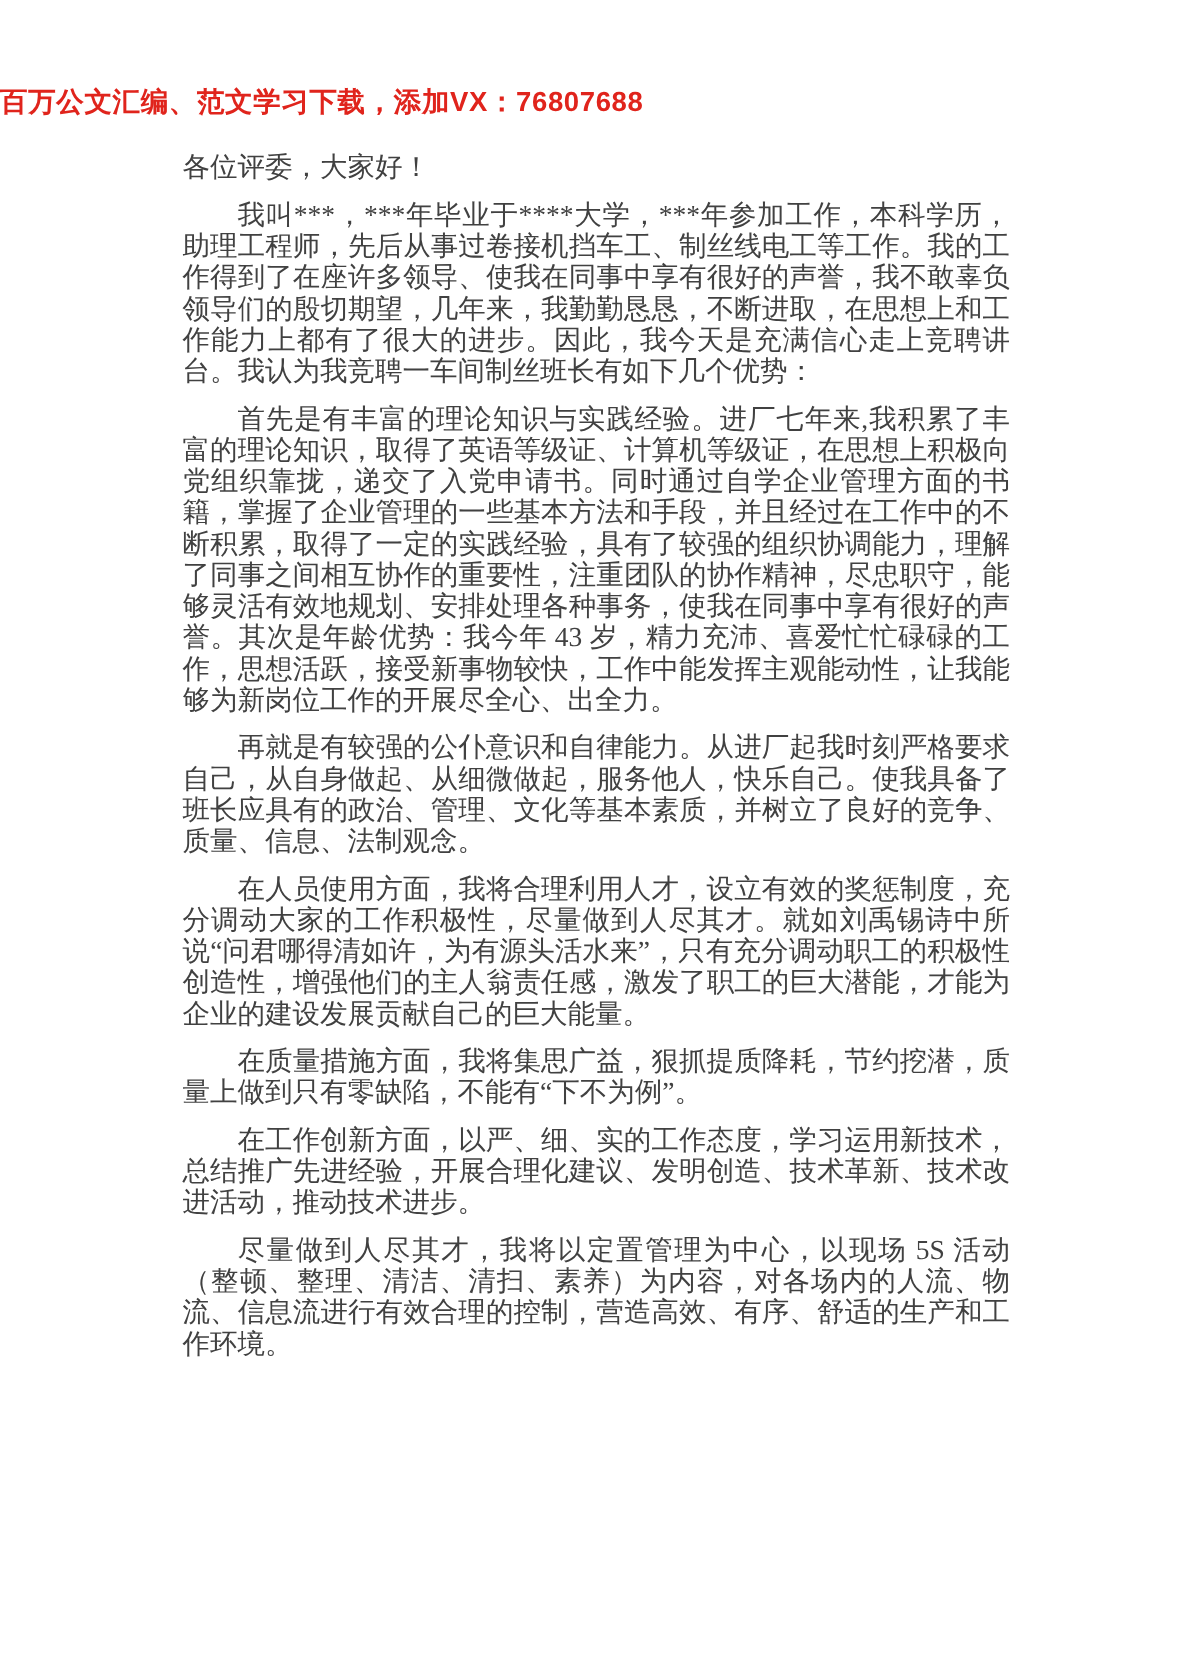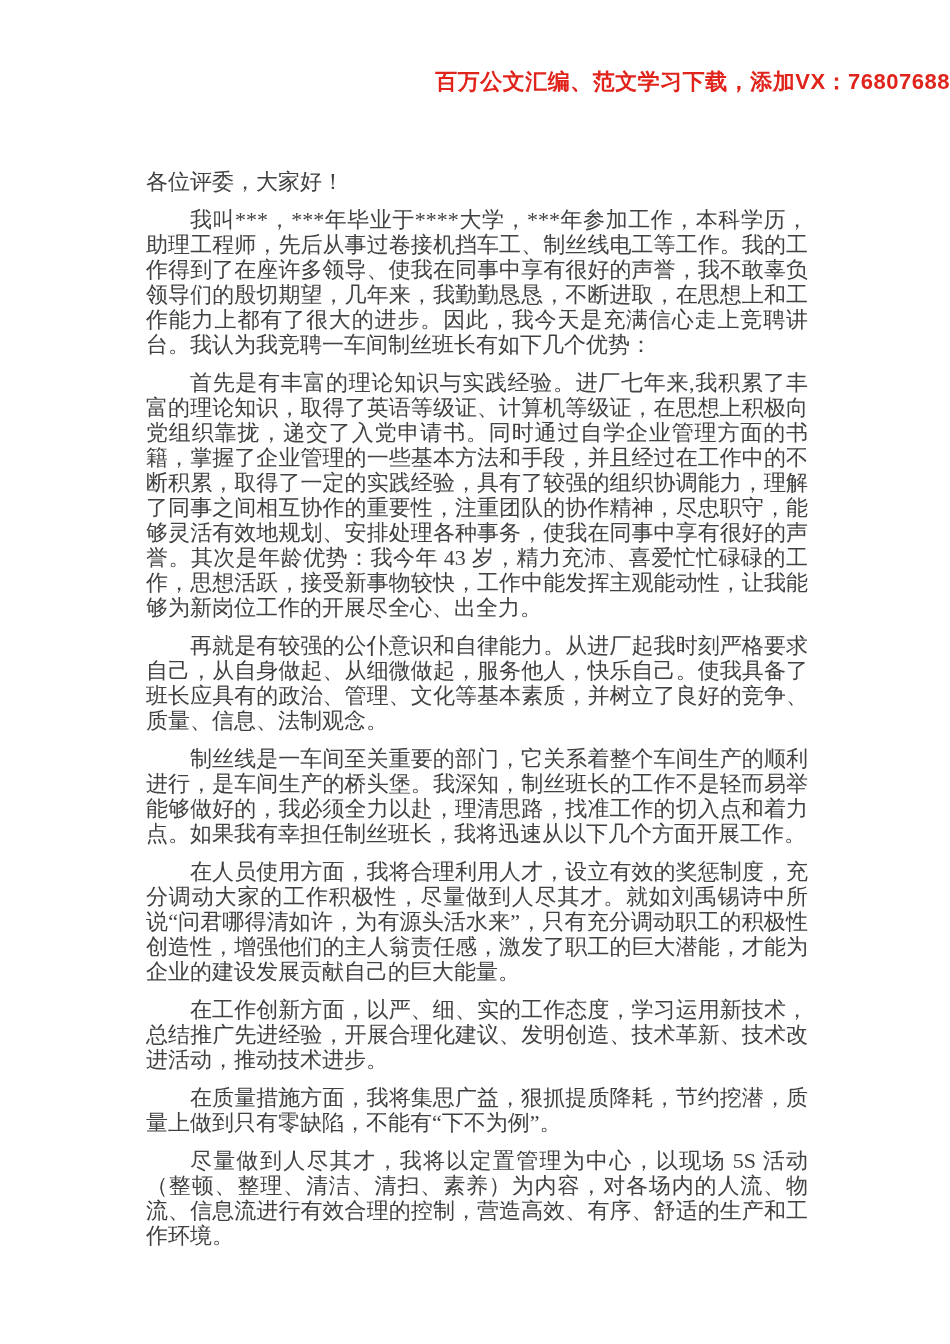--- a/index.html
+++ b/index.html
@@ -9,21 +9,21 @@
   }
   .page {
     position: relative;
     width: 950px;
     height: 1344px;
     background: #ffffff;
     overflow: hidden;
   }
   .ad-header {
     padding-top: 68px;
-    text-align: right;
+    text-align: left;
     font-family: "Liberation Sans", "DejaVu Sans", sans-serif;
     font-weight: 700;
     font-size: 22px;
     line-height: 28px;
     color: #e0241c;
     letter-spacing: 0.5px;
   }
   .doc-body {
     padding: 25px 142px 0 146px;
     font-family: "Liberation Serif", "DejaVu Serif", serif;
@@ -31,35 +31,33 @@
     line-height: 25px;
     color: #414141;
     text-align: justify;
   }
   .doc-body p {
     margin: 0 0 13px 0;
     text-indent: 2em;
   }
   .doc-body p.noindent {
     text-indent: 0;
-    margin-top: 48px;
   }
 </style>
 </head>
 <body>
 
 <div class="page">
 
   <div class="ad-header">百万公文汇编、范文学习下载，添加VX：76807688</div>
 
   <div class="doc-body">
     <p class="noindent">各位评委，大家好！</p>
     <p>我叫***，***年毕业于****大学，***年参加工作，本科学历，助理工程师，先后从事过卷接机挡车工、制丝线电工等工作。我的工作得到了在座许多领导、使我在同事中享有很好的声誉，我不敢辜负领导们的殷切期望，几年来，我勤勤恳恳，不断进取，在思想上和工作能力上都有了很大的进步。因此，我今天是充满信心走上竞聘讲台。我认为我竞聘一车间制丝班长有如下几个优势：</p>
     <p>首先是有丰富的理论知识与实践经验。进厂七年来,我积累了丰富的理论知识，取得了英语等级证、计算机等级证，在思想上积极向党组织靠拢，递交了入党申请书。同时通过自学企业管理方面的书籍，掌握了企业管理的一些基本方法和手段，并且经过在工作中的不断积累，取得了一定的实践经验，具有了较强的组织协调能力，理解了同事之间相互协作的重要性，注重团队的协作精神，尽忠职守，能够灵活有效地规划、安排处理各种事务，使我在同事中享有很好的声誉。其次是年龄优势：我今年 43 岁，精力充沛、喜爱忙忙碌碌的工作，思想活跃，接受新事物较快，工作中能发挥主观能动性，让我能够为新岗位工作的开展尽全心、出全力。</p>
     <p>再就是有较强的公仆意识和自律能力。从进厂起我时刻严格要求自己，从自身做起、从细微做起，服务他人，快乐自己。使我具备了班长应具有的政治、管理、文化等基本素质，并树立了良好的竞争、质量、信息、法制观念。</p>
-    <p>制丝线是一车间至关重要的部门，它关系着整个车间生产的顺利进行，是车间生产的桥头堡。我深知，制丝班长的工作不是轻而易举能够做好的，我必须全力以赴，理清思路，找准工作的切入点和着力点。如果我有幸担任制丝班长，我将迅速从以下几个方面开展工作。</p>
     <p>在人员使用方面，我将合理利用人才，设立有效的奖惩制度，充分调动大家的工作积极性，尽量做到人尽其才。就如刘禹锡诗中所说“问君哪得清如许，为有源头活水来”，只有充分调动职工的积极性创造性，增强他们的主人翁责任感，激发了职工的巨大潜能，才能为企业的建设发展贡献自己的巨大能量。</p>
+    <p>在质量措施方面，我将集思广益，狠抓提质降耗，节约挖潜，质量上做到只有零缺陷，不能有“下不为例”。</p>
     <p>在工作创新方面，以严、细、实的工作态度，学习运用新技术，总结推广先进经验，开展合理化建议、发明创造、技术革新、技术改进活动，推动技术进步。</p>
-    <p>在质量措施方面，我将集思广益，狠抓提质降耗，节约挖潜，质量上做到只有零缺陷，不能有“下不为例”。</p>
     <p>尽量做到人尽其才，我将以定置管理为中心，以现场 5S 活动（整顿、整理、清洁、清扫、素养）为内容，对各场内的人流、物流、信息流进行有效合理的控制，营造高效、有序、舒适的生产和工作环境。</p>
   </div>
 
 </div>
 
 </body></html>

